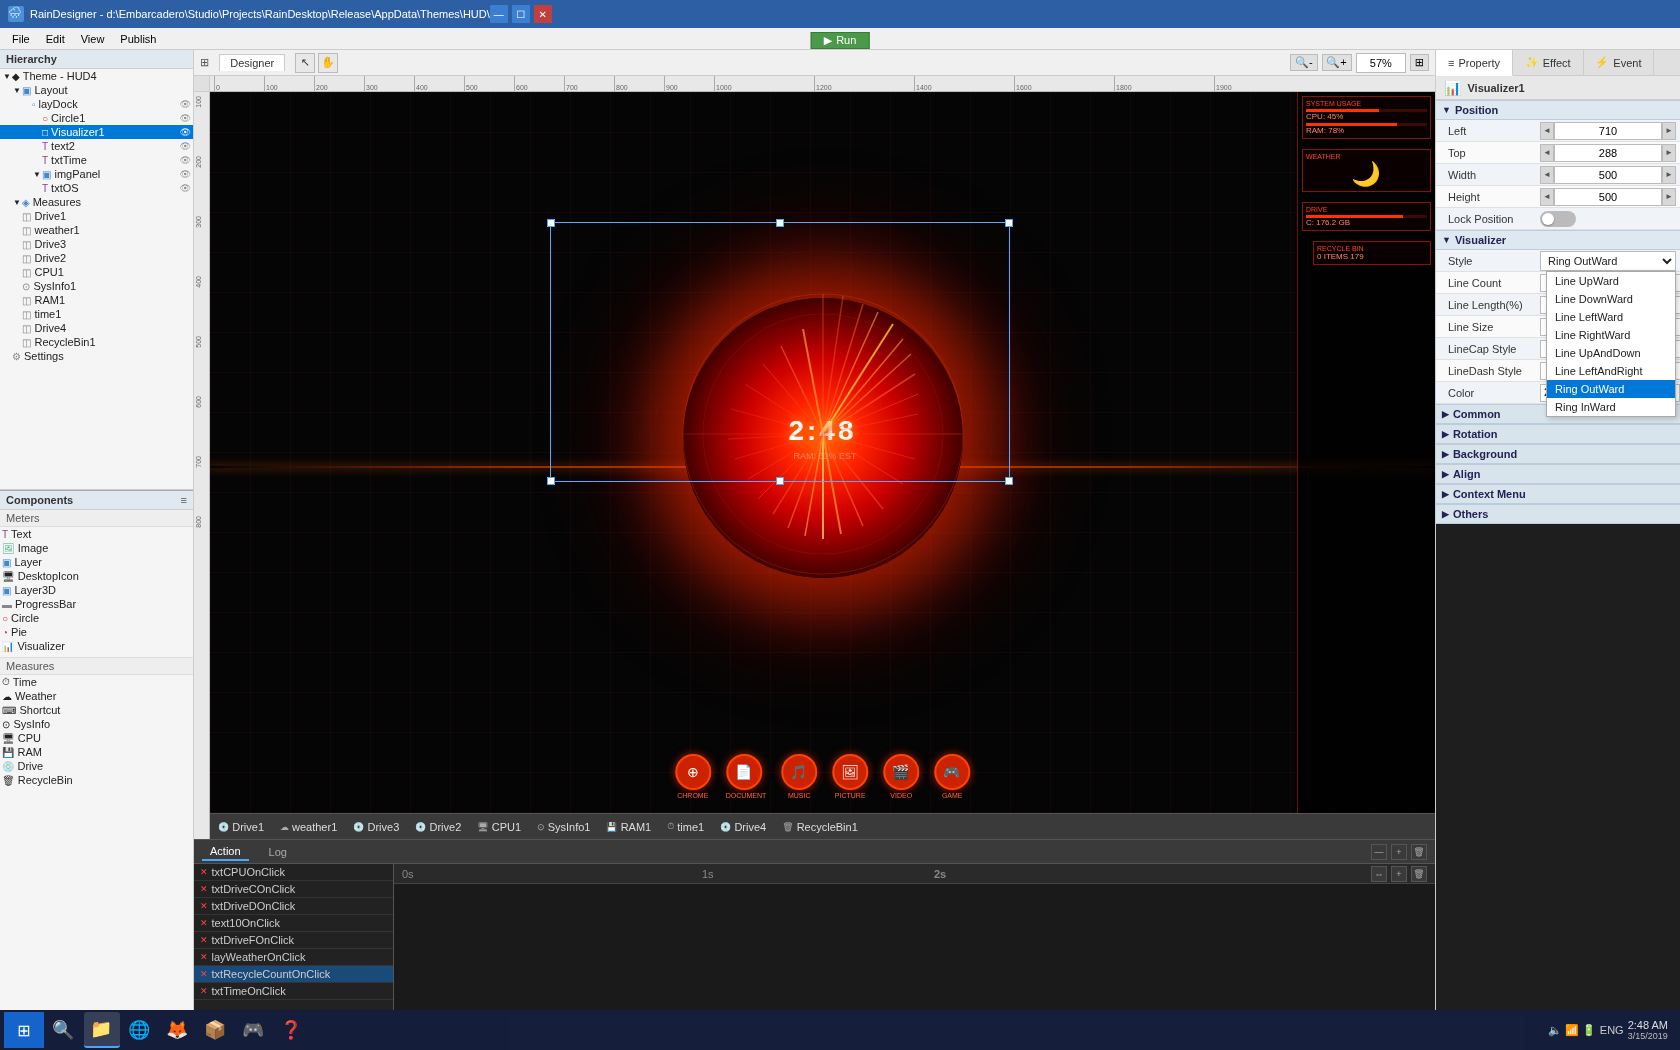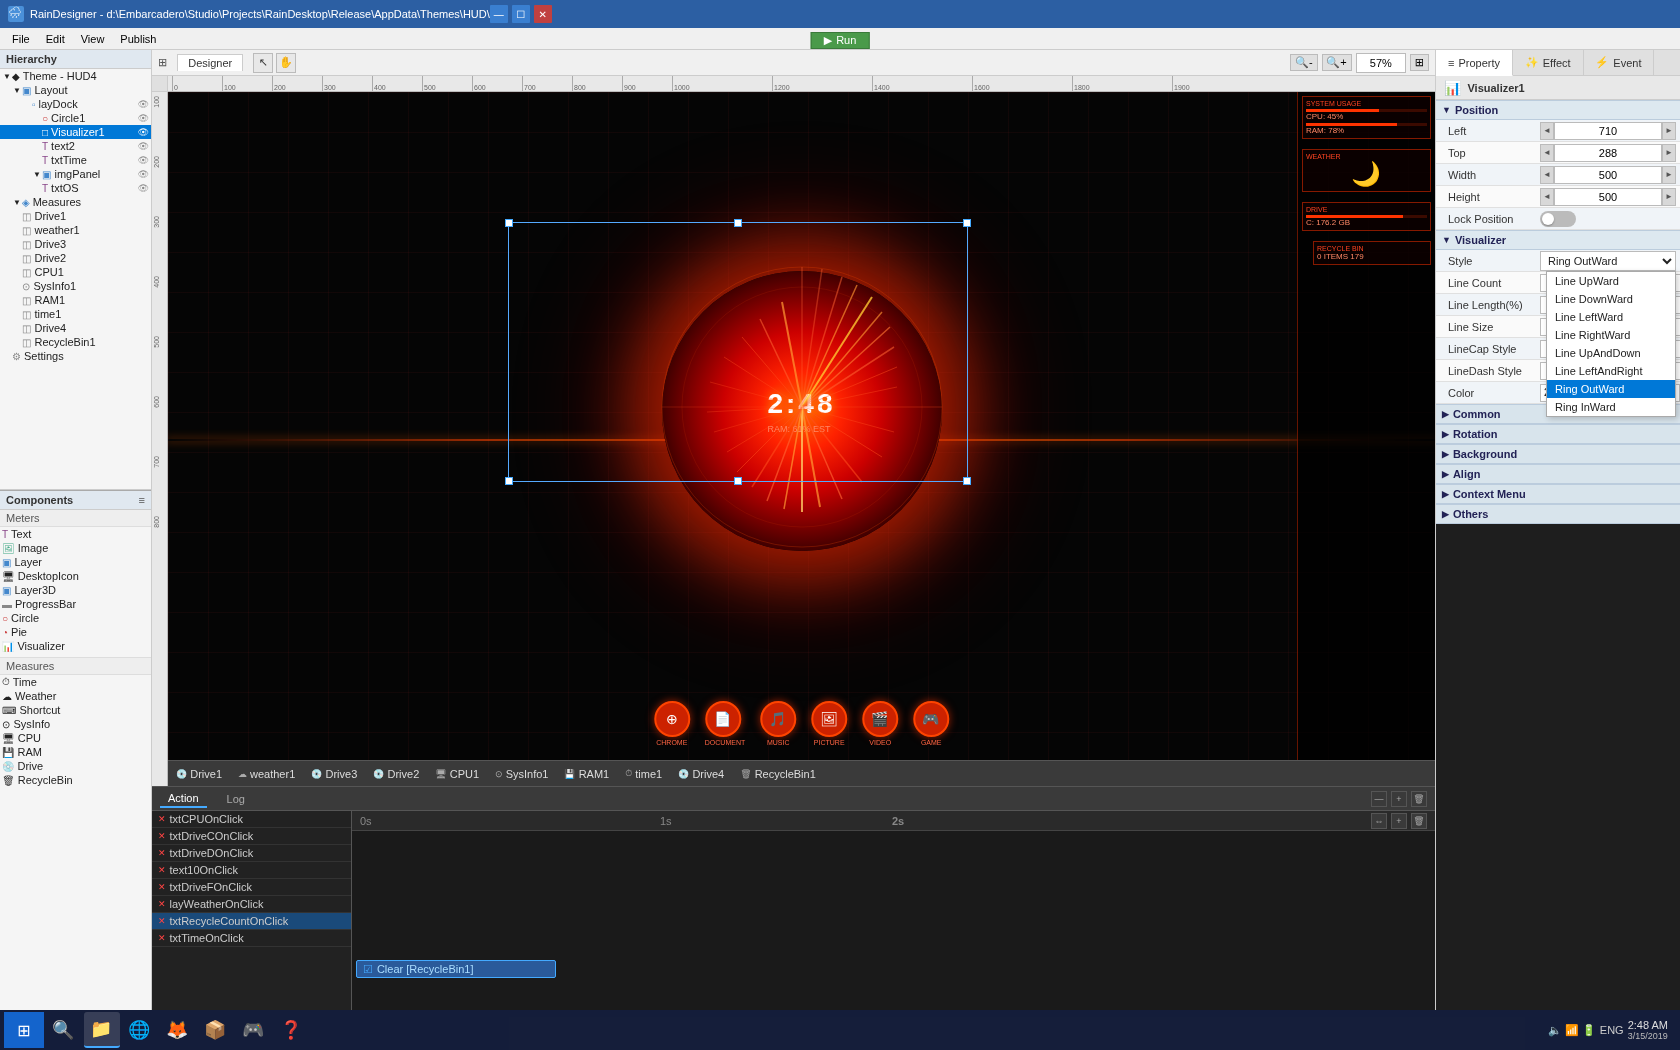--- a/index.html
+++ b/index.html
@@ -116,21 +116,21 @@
     .hud-clock-text {
       color: #fff;
       font-size: 28px;
       font-weight: bold;
       text-shadow: 0 0 10px #ff8800;
       letter-spacing: 3px;
     }
     .hud-date-text {
       color: #ff8866;
       font-size: 9px;
-      text-align: left;
+      text-align: right;
       margin-top: 4px;
     }
 
     
     .hud-scanline {
       position: absolute;
       left: 0; right: 0;
       height: 2px;
       background: linear-gradient(90deg, transparent, #ff4400, #ff8800, #ff4400, transparent);
       top: 50%;
@@ -341,21 +341,21 @@
     }
     .color-input { flex: 1; border: 1px solid #bbb; height: 18px; font-size: 10px; padding: 0 3px; background: #fff; }
 
     
     #main-split {
       display: flex;
       flex: 1;
       overflow: hidden;
     }
     #left-col {
-      width: 152px;
+      width: 194px;
       display: flex;
       flex-direction: column;
       border-right: 1px solid #ccc;
     }
     #center-col {
       flex: 1;
       display: flex;
       flex-direction: column;
       overflow: hidden;
     }
@@ -386,21 +386,21 @@
       overflow: hidden;
       position: relative;
     }
 
     
     #action-log-section {
       background: #2a2a2a;
       border-top: 1px solid #555;
       display: flex;
       flex-direction: column;
-      height: 224px;
+      height: 171px;
     }
     #action-log-header {
       height: 24px;
       background: #3a3a3a;
       display: flex;
       align-items: center;
       padding: 0 8px;
       gap: 12px;
       border-bottom: 1px solid #555;
     }

